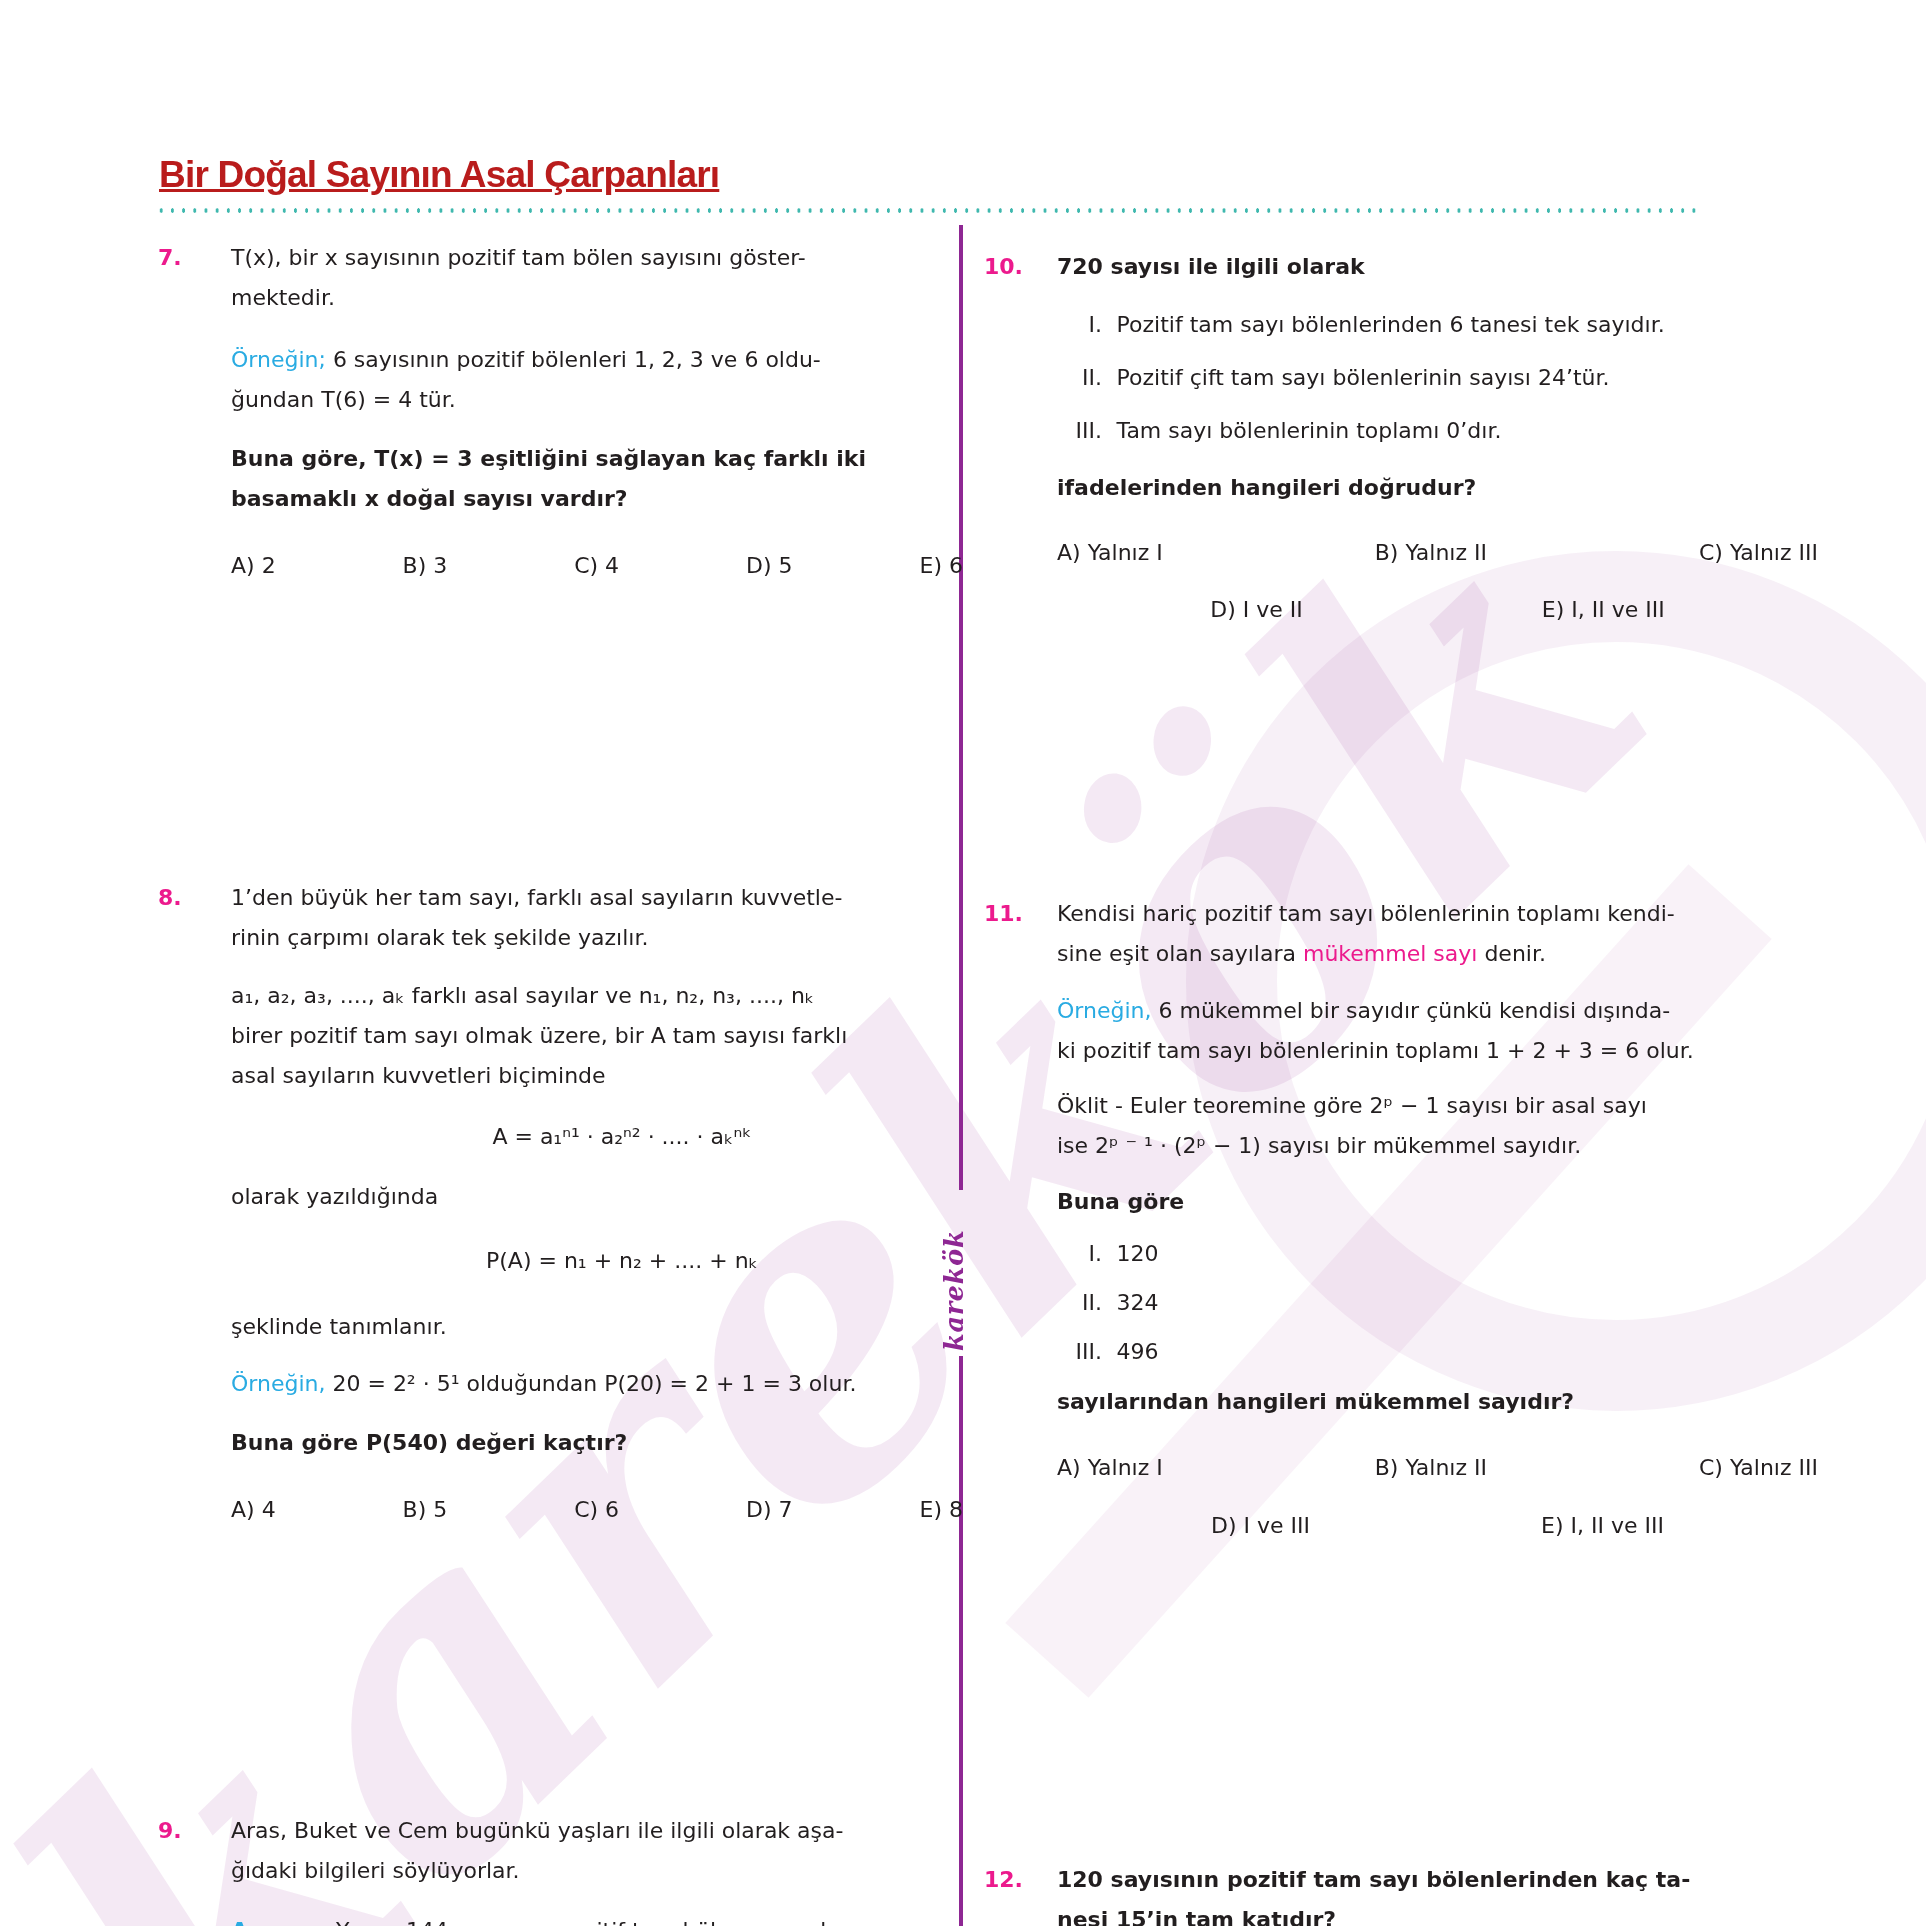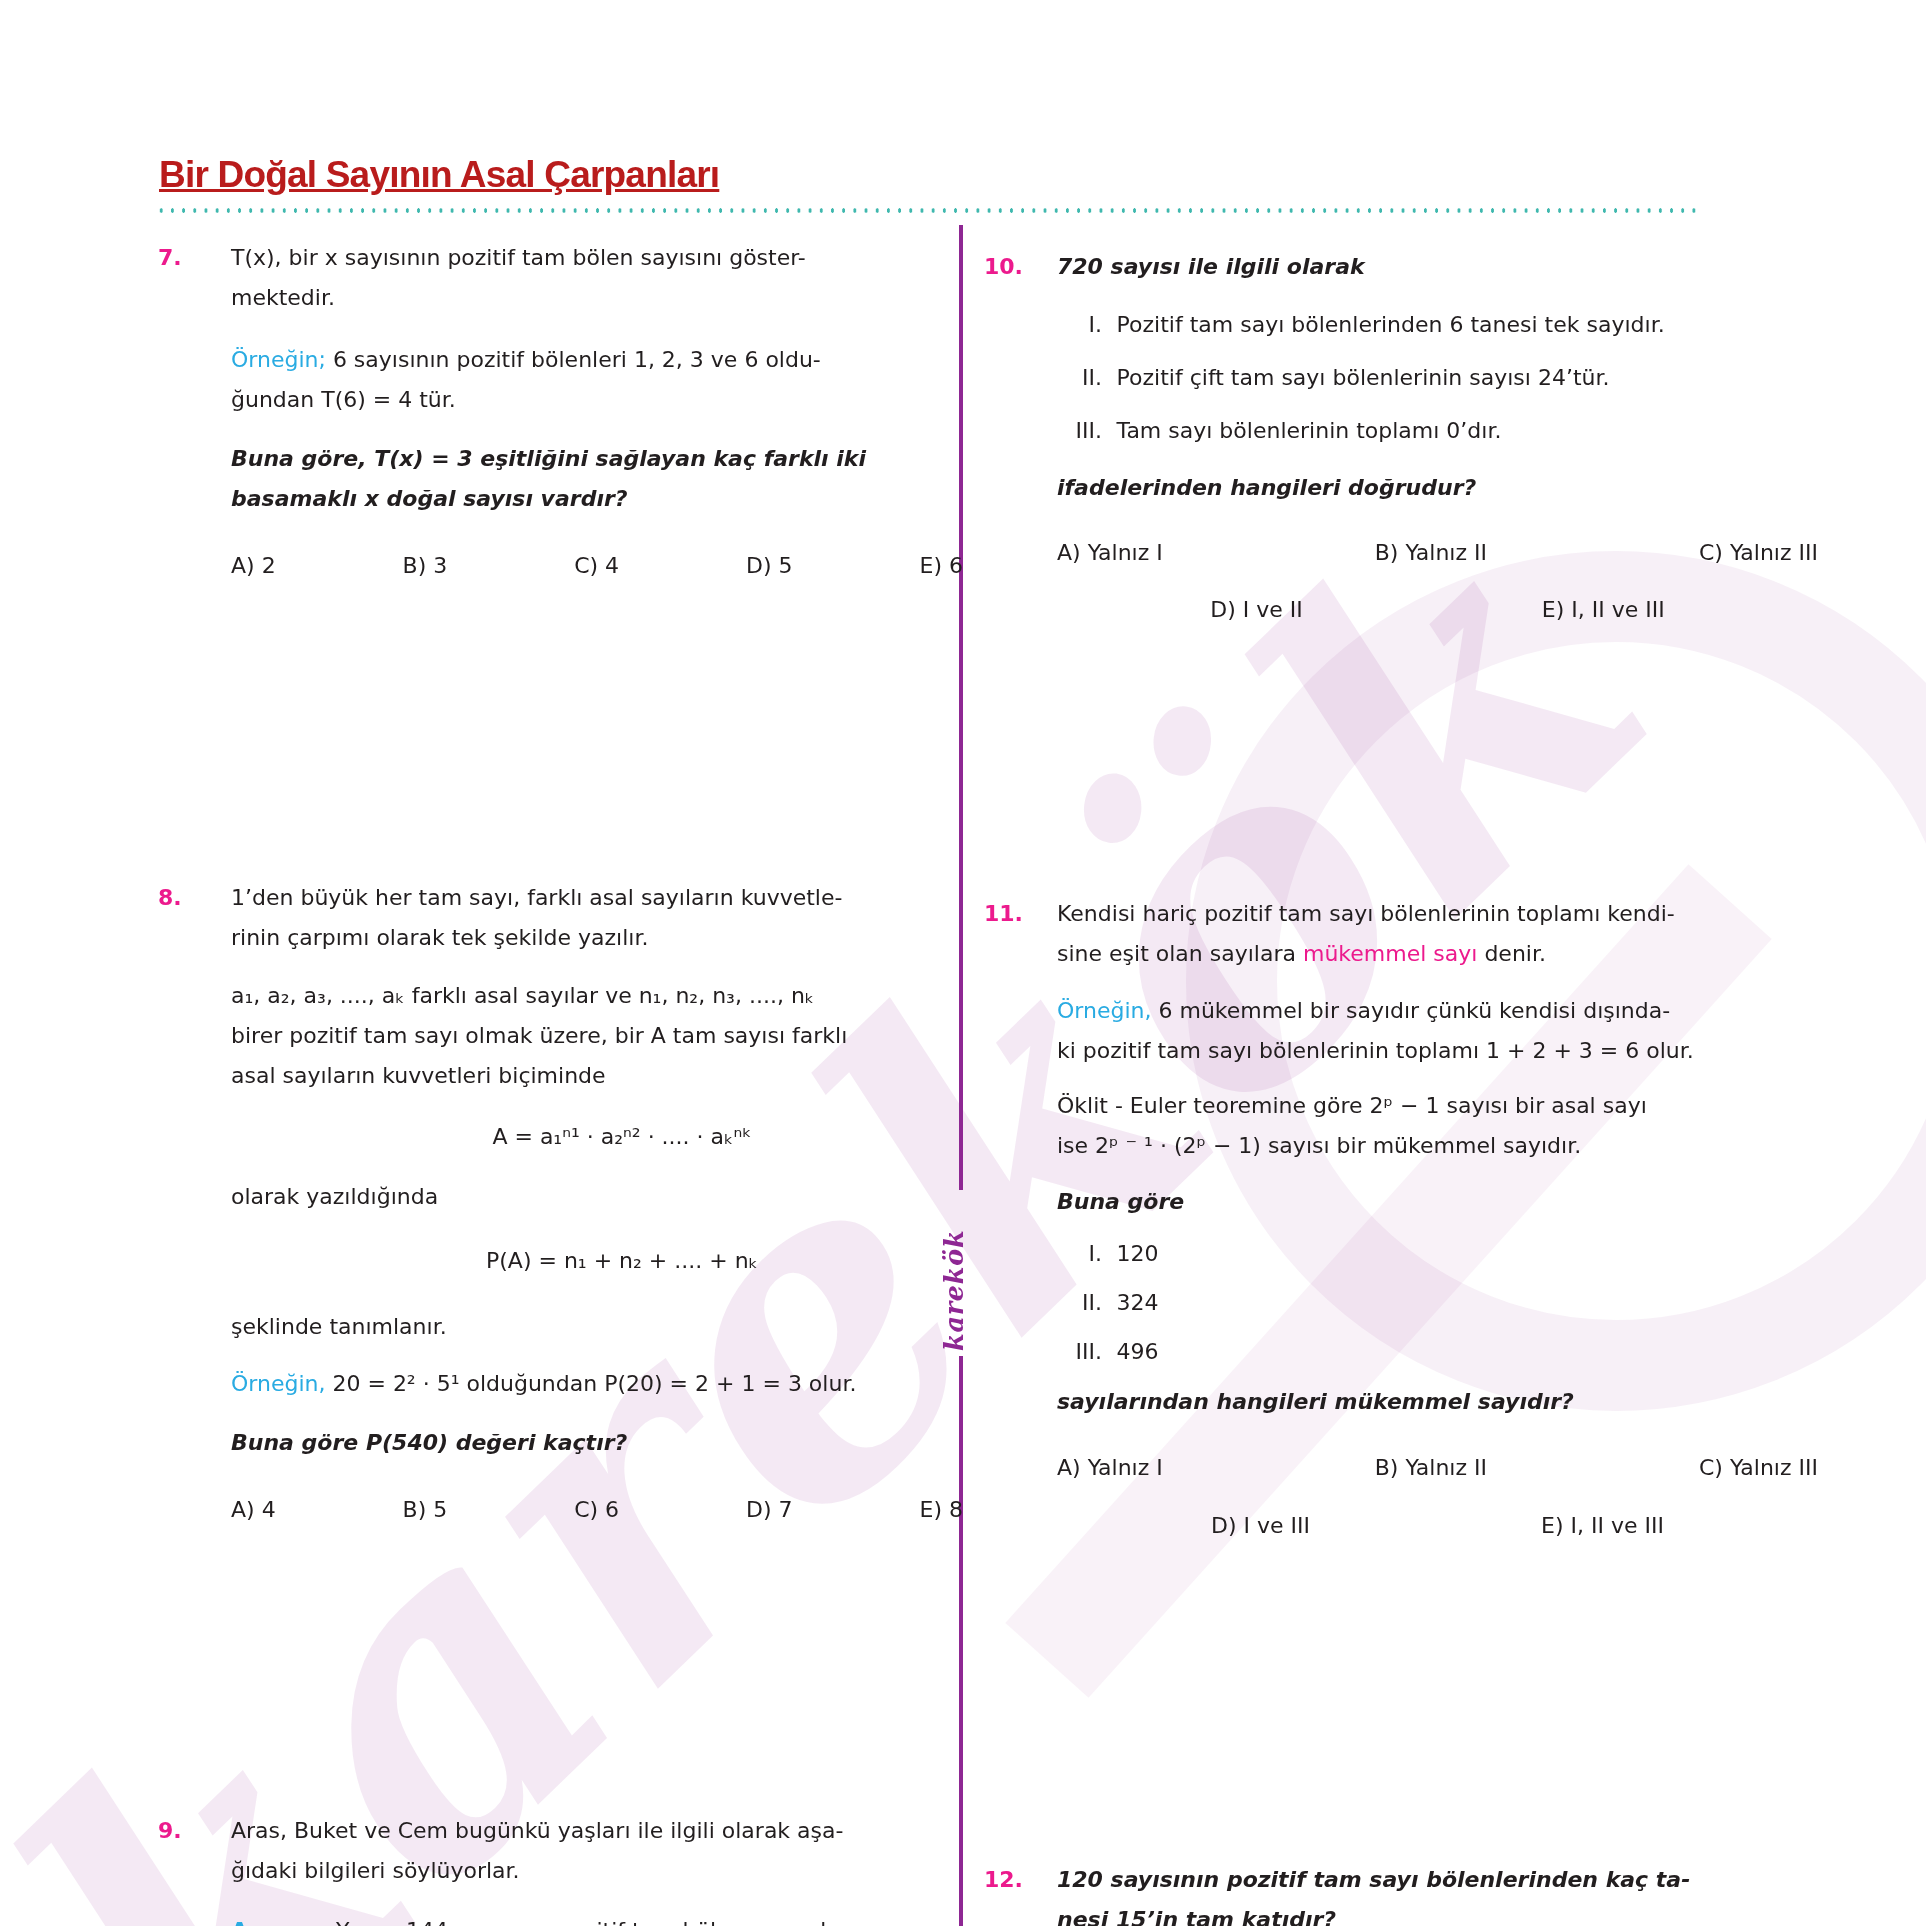--- a/index.html
+++ b/index.html
@@ -29,21 +29,21 @@
   .vlogo{position:absolute;left:939px;top:1197px;height:154px;z-index:1;
          writing-mode:vertical-rl;transform:rotate(180deg);
          font:italic bold 25.4px "DejaVu Serif",serif;color:#8E2793;letter-spacing:0.8px;}
 
   
   .q{position:absolute;z-index:2;font-size:22px;line-height:40px;}
   .q.left{left:231px;width:732px;}
   .q.right{left:1057px;width:761px;}
   .qnum{position:absolute;left:-73px;top:0;font-weight:bold;color:#EC1A8D;}
   .q p{margin:0 0 18.5px 0;white-space:pre-line;}
-  .bold{font-weight:bold;font-style:italic;}
+  .bold{font-weight:bold;}
   .cyan{color:#29ABE2;}
   .magenta{color:#EC1A8D;text-align:center;}
   .formula{margin-left:50px !important;line-height:54px;text-align:center;}
   .opts{display:flex;justify-content:space-between;margin-top:27px;white-space:nowrap;}
   .opts2{display:flex;justify-content:center;margin-top:17.7px;white-space:nowrap;}
   .items{margin-bottom:17px;}
   .item{display:flex;margin-bottom:13px;}
   .item .rn{width:45px;text-align:right;margin-right:14.6px;flex:none;}
   .speaker{display:flex;margin-bottom:16px;}
   .speaker .sname{width:105px;font-weight:bold;flex:none;}

